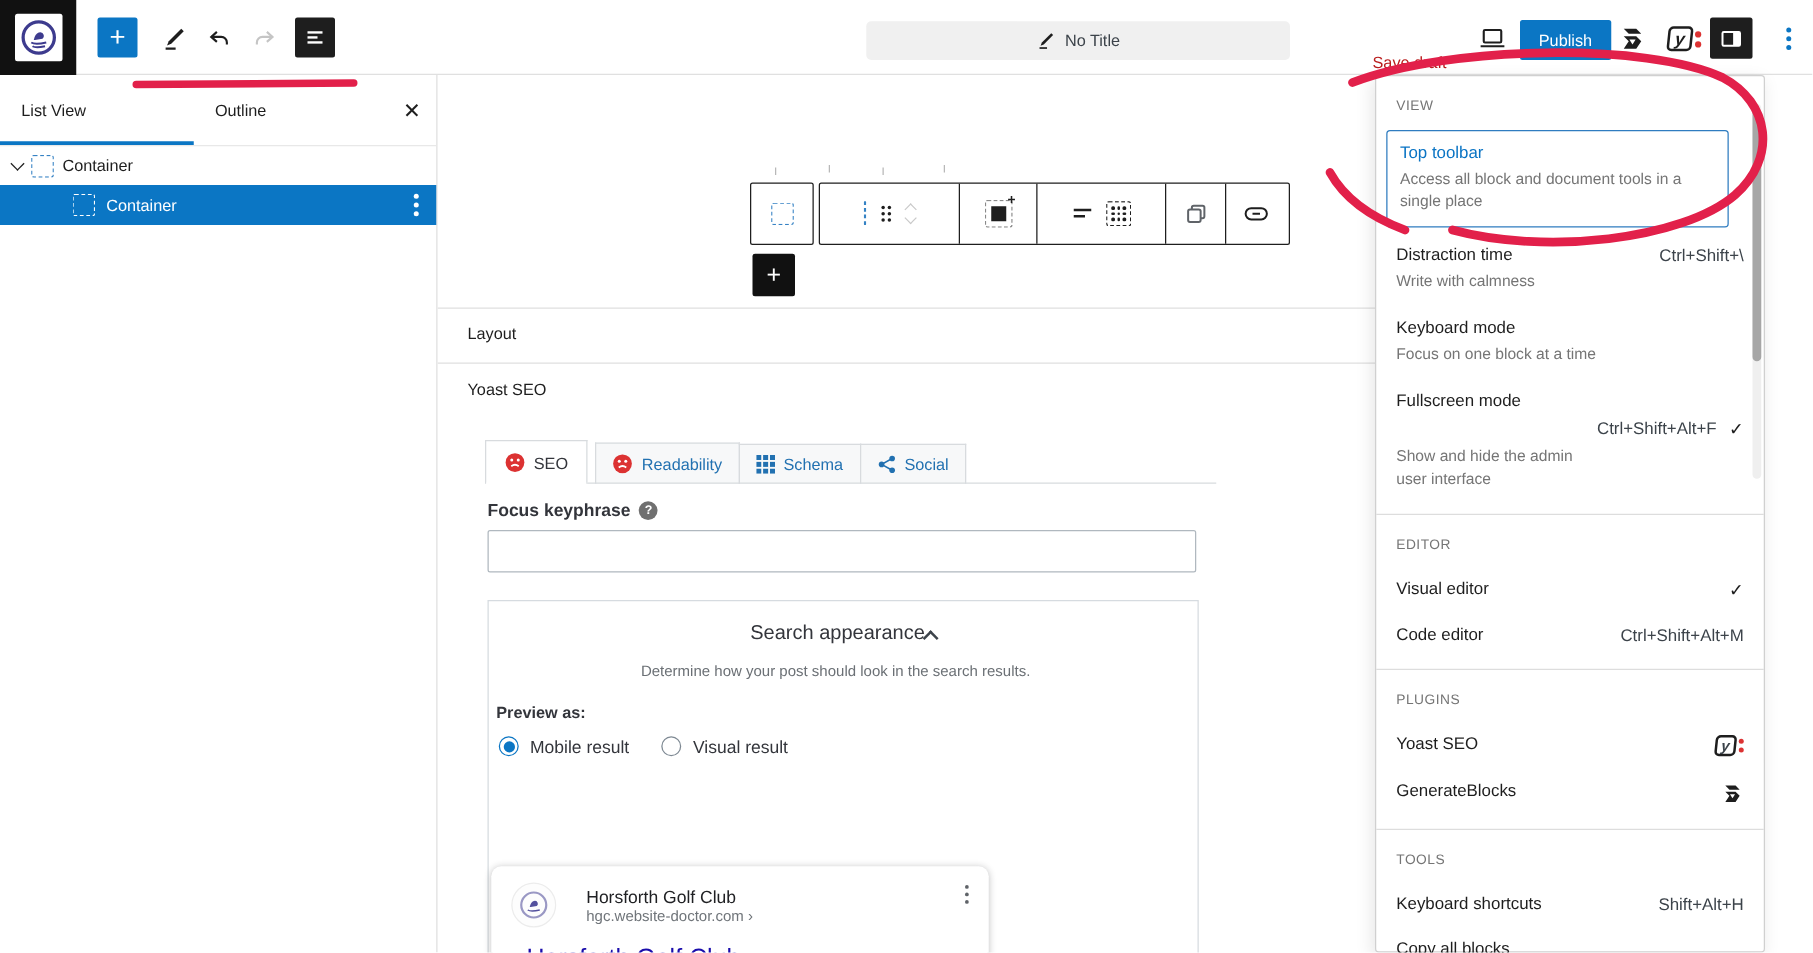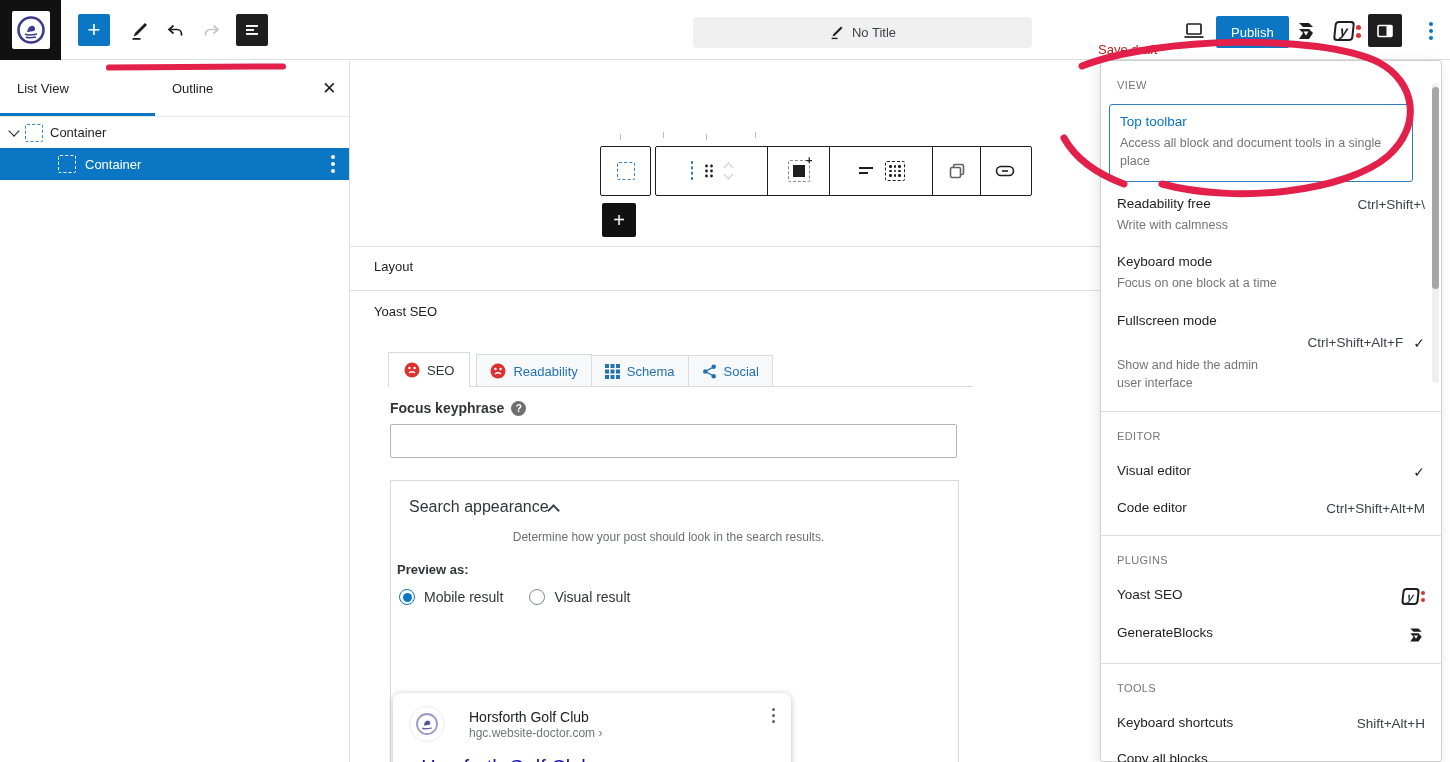--- a/index.html
+++ b/index.html
@@ -116,21 +116,21 @@
   .fk-label { position:absolute; left:40px; top:340px; font-size:14px; font-weight:700; color:#33353b;
               display:flex; align-items:center; gap:7px; }
   .q-circle { width:15px; height:15px; border-radius:50%; background:#707070; color:#fff; font-size:10px;
               font-weight:700; display:flex; align-items:center; justify-content:center; cursor:pointer; }
   .fk-input { position:absolute; left:40px; top:364px; width:567px; height:34px;
               border:1px solid #b0b8bf; border-radius:2px; font-size:14px; padding:0 8px;
               font-family:"Liberation Sans", sans-serif; }
 
   .sa-panel { position:absolute; left:40px; top:420px; width:569px; height:345px;
               border:1px solid #d6dbe0; background:#fff; }
-  .sa-head { display:flex; align-items:center; justify-content:flex-start; padding:17px 18px 8px 18px; cursor:pointer; }
+  .sa-head { display:flex; align-items:center; justify-content:center; padding:17px 18px 8px 18px; cursor:pointer; }
   .sa-title { font-size:16px; color:#33353b; }
   .chev-up-lg { width:9px; height:9px; border-right:2px solid #3c434a; border-bottom:2px solid #3c434a;
                 transform:rotate(-135deg); margin-top:6px; }
   .sa-desc { padding:6px 18px 0 6px; margin-left:0; font-size:12px; color:#6b7075; }
   .sa-desc-in { padding-left:6px;text-align:center; }
   .sa-preview-label { padding:18px 0 0 6px; font-size:13px; font-weight:700; color:#33353b; }
   .sa-radios { display:flex; gap:26px; padding:12px 0 0 8px; align-items:center; }
   .radio-opt { display:flex; align-items:center; gap:9px; font-size:14px; color:#33353b; cursor:pointer; }
   .radio { width:16px; height:16px; border-radius:50%; border:1px solid #7e8993; background:#fff;
            display:flex; align-items:center; justify-content:center; }
@@ -141,21 +141,21 @@
             box-shadow:0 1px 6px rgba(32,33,36,.28); padding:13px 16px 16px 16px; }
   .g-row { display:flex; align-items:center; gap:24px; }
   .g-avatar { width:36px; height:36px; border-radius:50%; background:#fdfdfd; border:1px solid #ececec;
               display:flex; align-items:center; justify-content:center; }
   .g-site { font-size:14px; color:#202124; line-height:1.35; }
   .g-url { font-size:12px; color:#70757a; }
   .g-dots { margin-left:auto; align-self:flex-start; margin-top:2px; }
   .g-title { margin-top:14px; font-size:20px; color:#1a0dab; cursor:pointer; }
 
   
-  .menu { position:absolute; left:1100px; top:60px; width:342px; height:702px; background:#fff;
+  .menu { position:absolute; left:1100px; top:60px; width:312px; height:702px; background:#fff;
           border:1px solid #d0d0d0; border-radius:3px; box-shadow:-2px 4px 14px rgba(0,0,0,.10);
           z-index:20; }
   .menu-section { padding:9px 0 9px 0; border-bottom:1px solid #ddd; }
   .menu-section:last-child { border-bottom:none; }
   .menu-header { font-size:11px; color:#757575; padding:9px 16px 11px 16px; letter-spacing:.4px; }
   .menu-item { display:flex; justify-content:space-between; align-items:flex-start;
                padding:10px 16px; cursor:pointer; }
   .mi-label { font-size:13.5px; color:#1e1e1e; }
   .mi-desc { font-size:12.5px; color:#757575; margin-top:5px; line-height:1.45; }
   .mi-right { display:flex; gap:10px; align-items:flex-start; font-size:13.5px; color:#3c434a;
@@ -496,21 +496,21 @@
   <div class="menu-section">
     <div class="menu-header">VIEW</div>
 
     <div class="mi-highlight">
       <div class="mi-label">Top toolbar</div>
       <div class="mi-desc">Access all block and document tools in a single place</div>
     </div>
 
     <div class="menu-item">
       <div>
-        <div class="mi-label">Readability free</div>
+        <div class="mi-label">Distraction time</div>
         <div class="mi-desc">Write with calmness</div>
       </div>
       <div class="mi-right">
         <span>Ctrl+Shift+\</span>
       </div>
     </div>
 
     <div class="menu-item">
       <div>
         <div class="mi-label">Keyboard mode</div>

